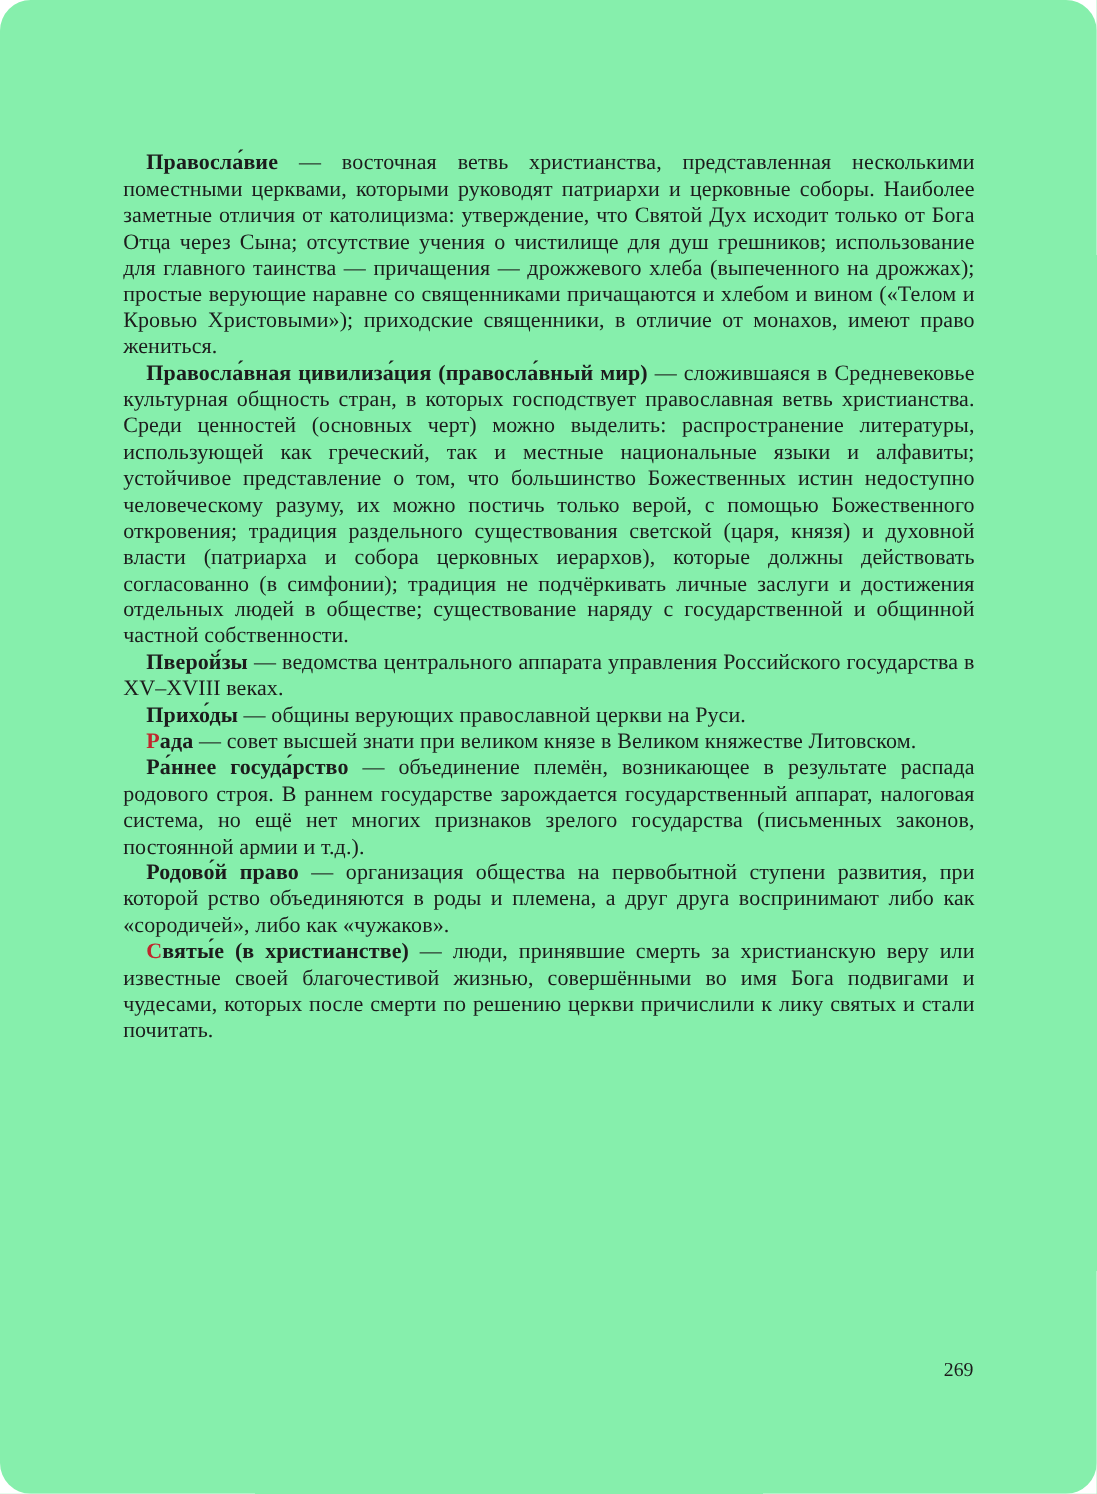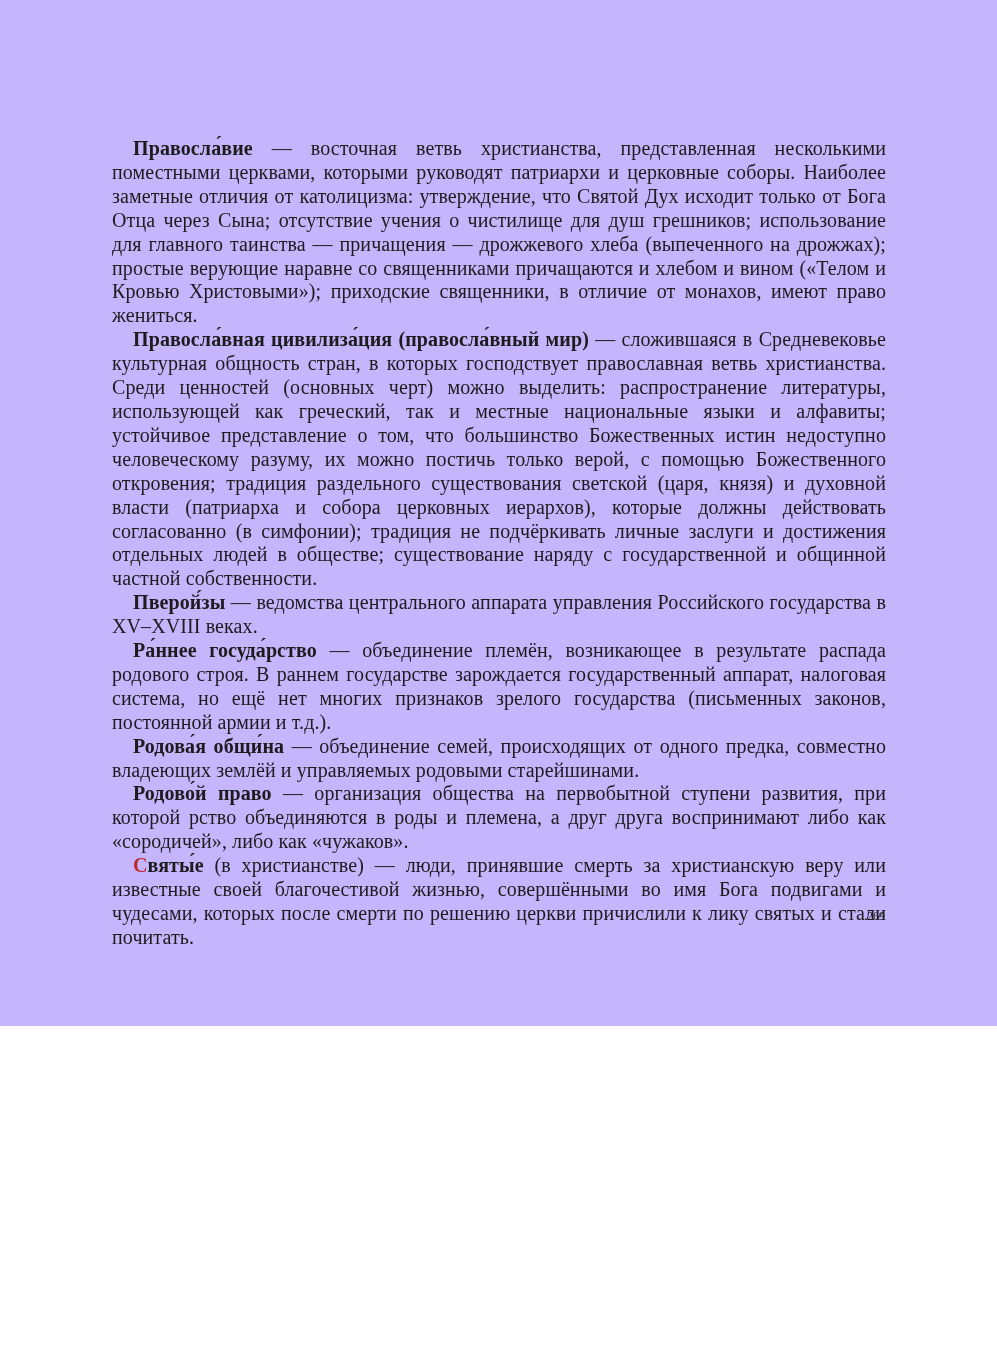--- a/index.html
+++ b/index.html
@@ -4,24 +4,25 @@
 <style>
   * { box-sizing: border-box; }
   html, body { margin: 0; padding: 0; }
   body {
     background: #ffffff;
     font-family: "Liberation Serif", "DejaVu Serif", serif;
   }
   .page {
     position: relative;
     width: 997px;
-    height: 1026px;
-    background: #c4b5fd;
+    height: 1358px;
+    background: #86efac;
     color: var(--text-color, #1c1c1c);
     overflow: hidden;
+    border-radius: 28px;
   }
   .text-block {
     position: absolute;
     left: 112px;
     top: 137px;
     width: 774px;
   }
   .entry {
     margin: 0;
     padding: 0;
@@ -31,46 +32,47 @@
     text-indent: 21px;
     letter-spacing: 0.1px;
   }
   .term {
     font-weight: bold;
   }
   .term-initial.red {
     color: var(--red-initial, #c0272d);
   }
   .term-suffix {
-    font-weight: normal;
+    font-weight: bold;
   }
   .page-number {
     position: absolute;
     right: 112px;
     bottom: 104px;
-    font-size: 12px;
+    font-size: 18px;
     line-height: 1;
   }
 </style>
 </head>
 <body>
 
 <div class="page">
   <div class="text-block">
   <p class="entry"><b class="term"><span class="term-initial">П</span><span class="term-rest">равосла́вие</span></b><span class="term-suffix"></span> <span class="definition">— восточная ветвь христианства, представленная несколькими поместными церквами, которыми руководят патриархи и церковные соборы. Наиболее заметные отличия от католицизма: утверждение, что Святой Дух исходит только от Бога Отца через Сына; отсутствие учения о чистилище для душ грешников; использование для главного таинства — причащения — дрожжевого хлеба (выпеченного на дрожжах); простые верующие наравне со священниками причащаются и хлебом и вином («Телом и Кровью Христовыми»); приходские священники, в отличие от монахов, имеют право жениться.</span></p>
 
   <p class="entry"><b class="term"><span class="term-initial">П</span><span class="term-rest">равосла́вная цивилиза́ция (правосла́вный мир)</span></b><span class="term-suffix"></span> <span class="definition">— сложившаяся в Средневековье культурная общность стран, в которых господствует православная ветвь христианства. Среди ценностей (основных черт) можно выделить: распространение литературы, использующей как греческий, так и местные национальные языки и алфавиты; устойчивое представление о том, что большинство Божественных истин недоступно человеческому разуму, их можно постичь только верой, с помощью Божественного откровения; традиция раздельного существования светской (царя, князя) и духовной власти (патриарха и собора церковных иерархов), которые должны действовать согласованно (в симфонии); традиция не подчёркивать личные заслуги и достижения отдельных людей в обществе; существование наряду с государственной и общинной частной собственности.</span></p>
 
   <p class="entry"><b class="term"><span class="term-initial">П</span><span class="term-rest">верой́зы</span></b><span class="term-suffix"></span> <span class="definition">— ведомства центрального аппарата управления Российского государства в XV–XVIII веках.</span></p>
 
+  <p class="entry"><b class="term"><span class="term-initial">П</span><span class="term-rest">рихо́ды</span></b><span class="term-suffix"></span> <span class="definition">— общины верующих православной церкви на Руси.</span></p>
 
+  <p class="entry"><b class="term"><span class="term-initial red">Р</span><span class="term-rest">ада</span></b><span class="term-suffix"></span> <span class="definition">— совет высшей знати при великом князе в Великом княжестве Литовском.</span></p>
 
   <p class="entry"><b class="term"><span class="term-initial">Р</span><span class="term-rest">а́ннее госуда́рство</span></b><span class="term-suffix"></span> <span class="definition">— объединение племён, возникающее в результате распада родового строя. В раннем государстве зарождается государственный аппарат, налоговая система, но ещё нет многих признаков зрелого государства (письменных законов, постоянной армии и т.д.).</span></p>
 
-  <p class="entry"><b class="term"><span class="term-initial">Р</span><span class="term-rest">одова́я общи́на</span></b><span class="term-suffix"></span> <span class="definition">— объединение семей, происходящих от одного предка, совместно владеющих землёй и управляемых родовыми старейшинами.</span></p>
 
   <p class="entry"><b class="term"><span class="term-initial">Р</span><span class="term-rest">одово́й право</span></b><span class="term-suffix"></span> <span class="definition">— организация общества на первобытной ступени развития, при которой рство объединяются в роды и племена, а друг друга воспринимают либо как «сородичей», либо как «чужаков».</span></p>
 
 
   <p class="entry"><b class="term"><span class="term-initial red">С</span><span class="term-rest">вяты́е</span></b><span class="term-suffix"> (в христианстве)</span> <span class="definition">— люди, принявшие смерть за христианскую веру или известные своей благочестивой жизнью, совершёнными во имя Бога подвигами и чудесами, которых после смерти по решению церкви причислили к лику святых и стали почитать.</span></p>
 </div>
   <div class="page-number">269</div>
 </div>
 
 </body></html>

